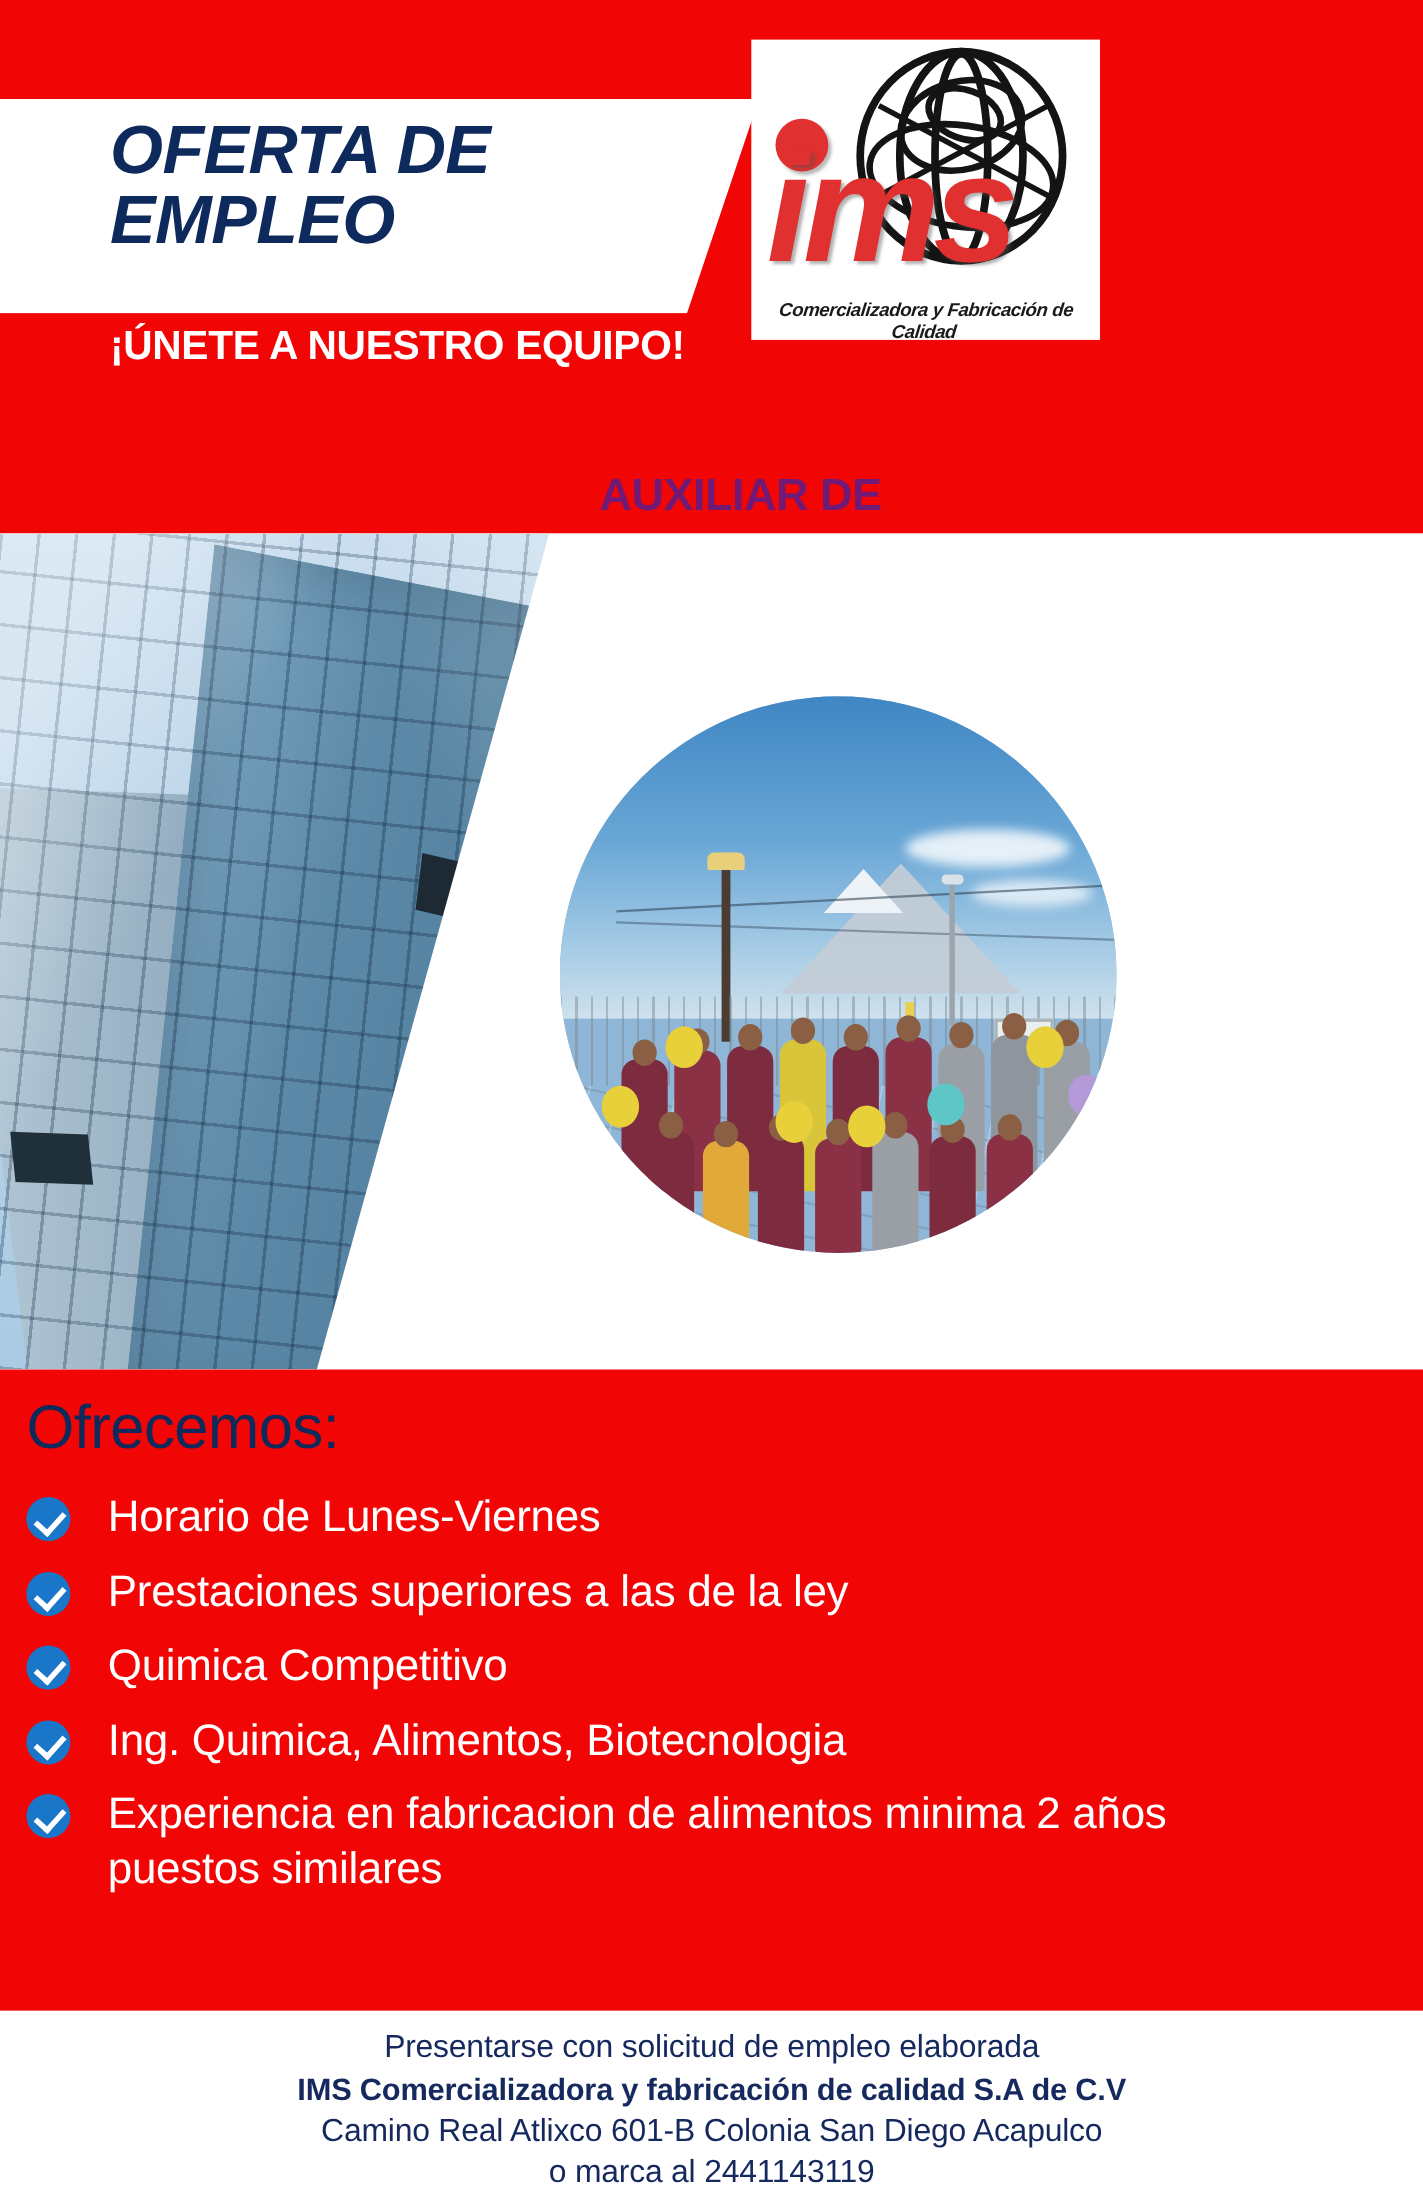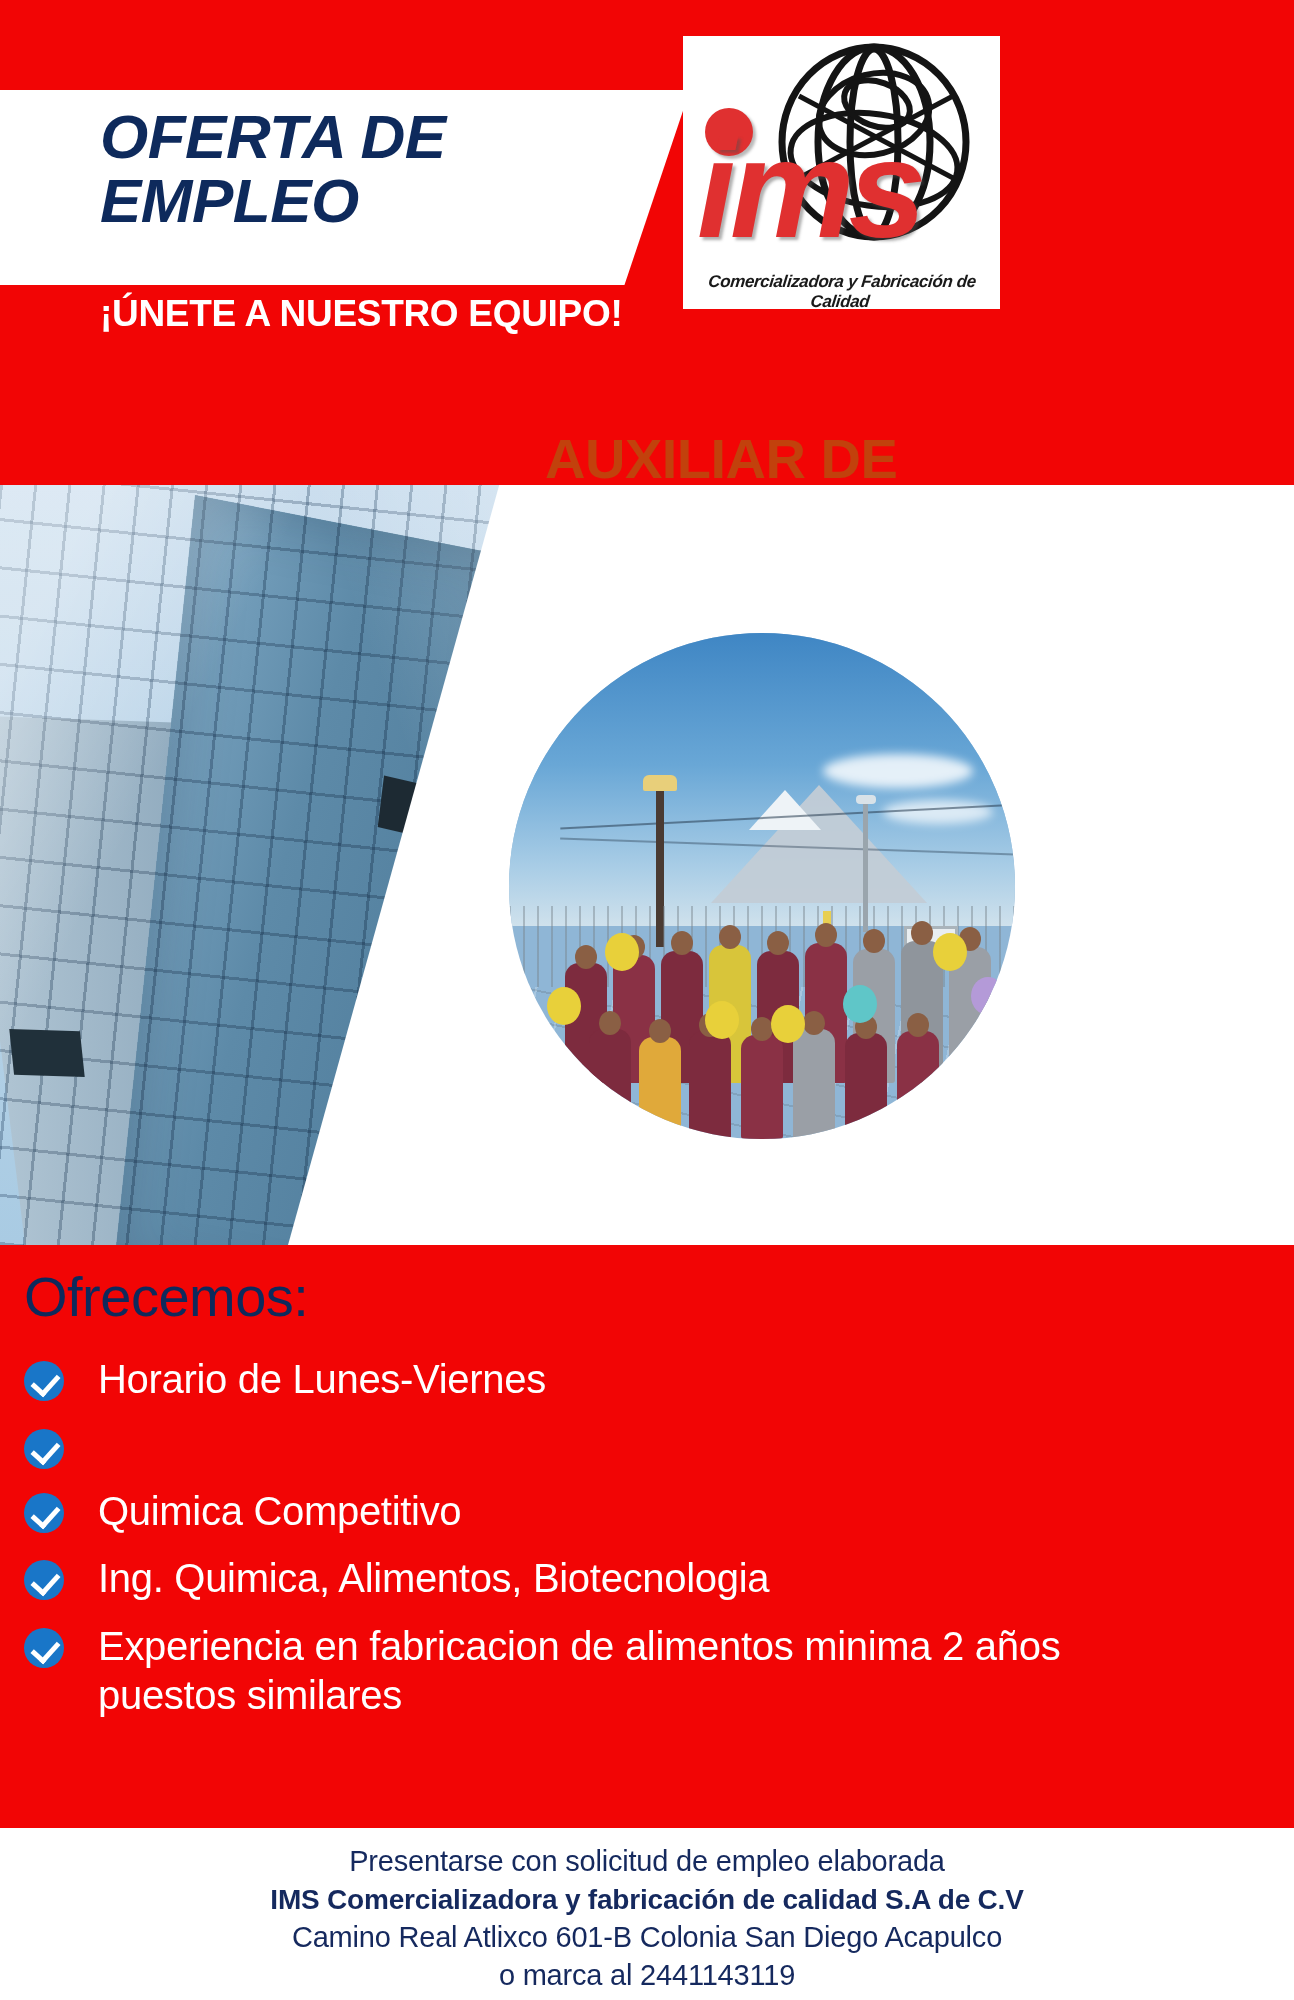--- a/index.html
+++ b/index.html
@@ -102,21 +102,21 @@
     position:absolute; left:395px; top:470px; width:86px; height:52px;
     background:#1d2a33; transform:rotate(7deg) skewY(6deg);
   }
   .bld-dark3 {
     position:absolute; left:12px; top:545px; width:70px; height:46px;
     background:#20303a; transform:rotate(-6deg) skewY(8deg);
   }
 
   .jobtitle {
     position:absolute; left:545px; top:-60px; width:640px;
-    font-size:56px; font-weight:bold; color:#c2410c;
+    font-size:41px; font-weight:bold; color:#701a75;
     line-height:1.22; letter-spacing:-0.5px;
   }
 
   
   .team-circle {
     position:absolute; left:509px; top:633px; width:506px; height:506px;
     border-radius:50%; overflow:hidden; z-index:6;
     background:#8fb6d6;
   }
   .tc-sky {
@@ -323,20 +323,21 @@
 <div class="offers">
   <div class="offers-title">Ofrecemos:</div>
   <div class="offers-list">
 
     <div class="offer-row">
       <span class="check"></span>
       <span class="offer-text">Horario de Lunes-Viernes</span>
     </div>
     <div class="offer-row">
       <span class="check"></span>
+      <span class="offer-text">Prestaciones superiores a las de la ley</span>
     </div>
     <div class="offer-row">
       <span class="check"></span>
       <span class="offer-text">Quimica Competitivo</span>
     </div>
     <div class="offer-row">
       <span class="check"></span>
       <span class="offer-text">Ing. Quimica, Alimentos, Biotecnologia</span>
     </div>
     <div class="offer-row">

